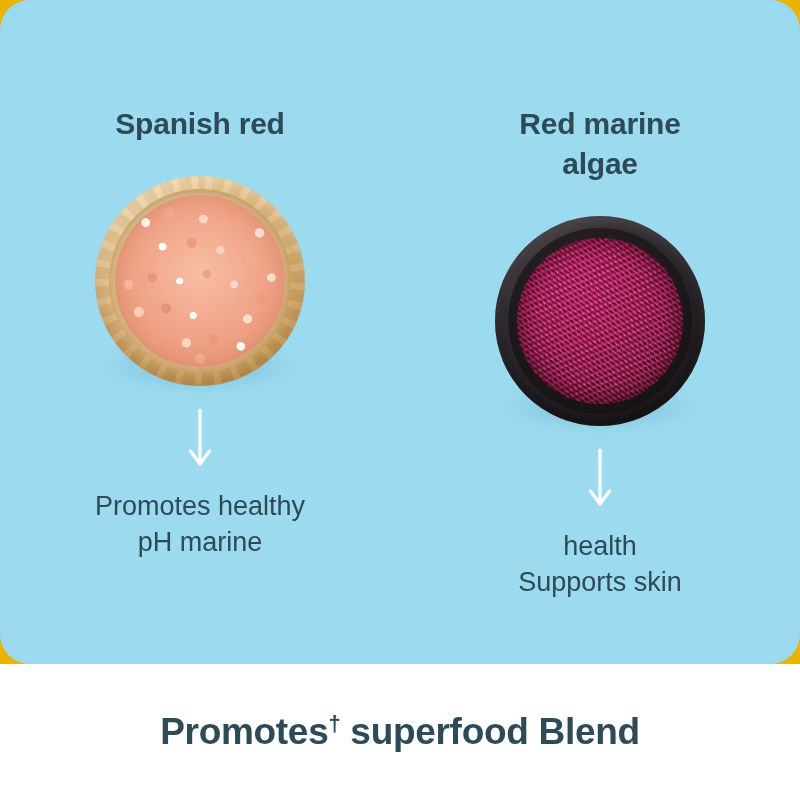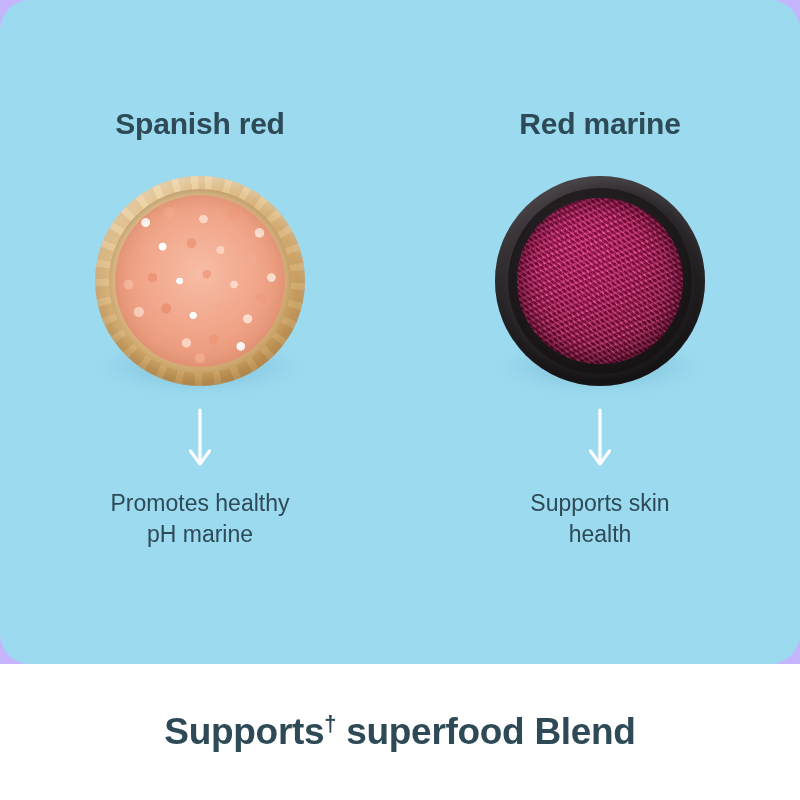--- a/index.html
+++ b/index.html
@@ -11,21 +11,21 @@
     height: 800px;
     background: #ffffff;
     font-family: "Liberation Sans", sans-serif;
     overflow: hidden;
   }
 
   .canvas {
     position: relative;
     width: 800px;
     height: 800px;
-    background: #c4b5fd;
+    background: #eab308;
   }
 
   
   .panel {
     position: absolute;
     left: 0;
     top: 0;
     width: 800px;
     height: 664px;
     background: #9bdaef;
@@ -207,21 +207,21 @@
     margin-top: 22px;
     width: 30px;
     height: 62px;
   }
 
   
   .benefit {
     margin-top: 18px;
     width: 250px;
     text-align: center;
-    font-size: 23px;
+    font-size: 27px;
     font-weight: normal;
     line-height: 1.35;
     color: #2d4a56;
   }
 
   
   .footer {
     position: absolute;
     left: 0;
     top: 664px;
@@ -278,41 +278,42 @@
       <div class="benefit">
         <div>Promotes healthy</div>
         <div>pH marine</div>
       </div>
     </div>
 
     <div class="column">
 
       <div class="item-title">
         <div>Red marine</div>
+        <div>algae</div>
       </div>
 
       <div class="bowl-wrap">
         <div class="bowl-shadow"></div>
         <div class="bowl-dark">
           <div class="bowl-dark-inner">
             <div class="algae"></div>
           </div>
         </div>
       </div>
 
       <svg class="arrow" viewBox="0 0 30 62">
         <line x1="15" y1="2" x2="15" y2="52" stroke="#ffffff" stroke-width="3.2" stroke-linecap="round"></line>
         <polyline points="5.5,43 15,56 24.5,43" fill="none" stroke="#ffffff" stroke-width="3.2" stroke-linecap="round" stroke-linejoin="round"></polyline>
       </svg>
 
       <div class="benefit">
+        <div>health</div>
         <div>Supports skin</div>
-        <div>health</div>
       </div>
     </div>
 
   </div>
 
   <div class="footer">
-    <div class="footer-title"><span>Supports</span><span class="dagger">†</span><span>&nbsp;</span><span>superfood Blend</span></div>
+    <div class="footer-title"><span>Promotes</span><span class="dagger">†</span><span>&nbsp;</span><span>superfood Blend</span></div>
   </div>
 
 </div>
 
 </body></html>

